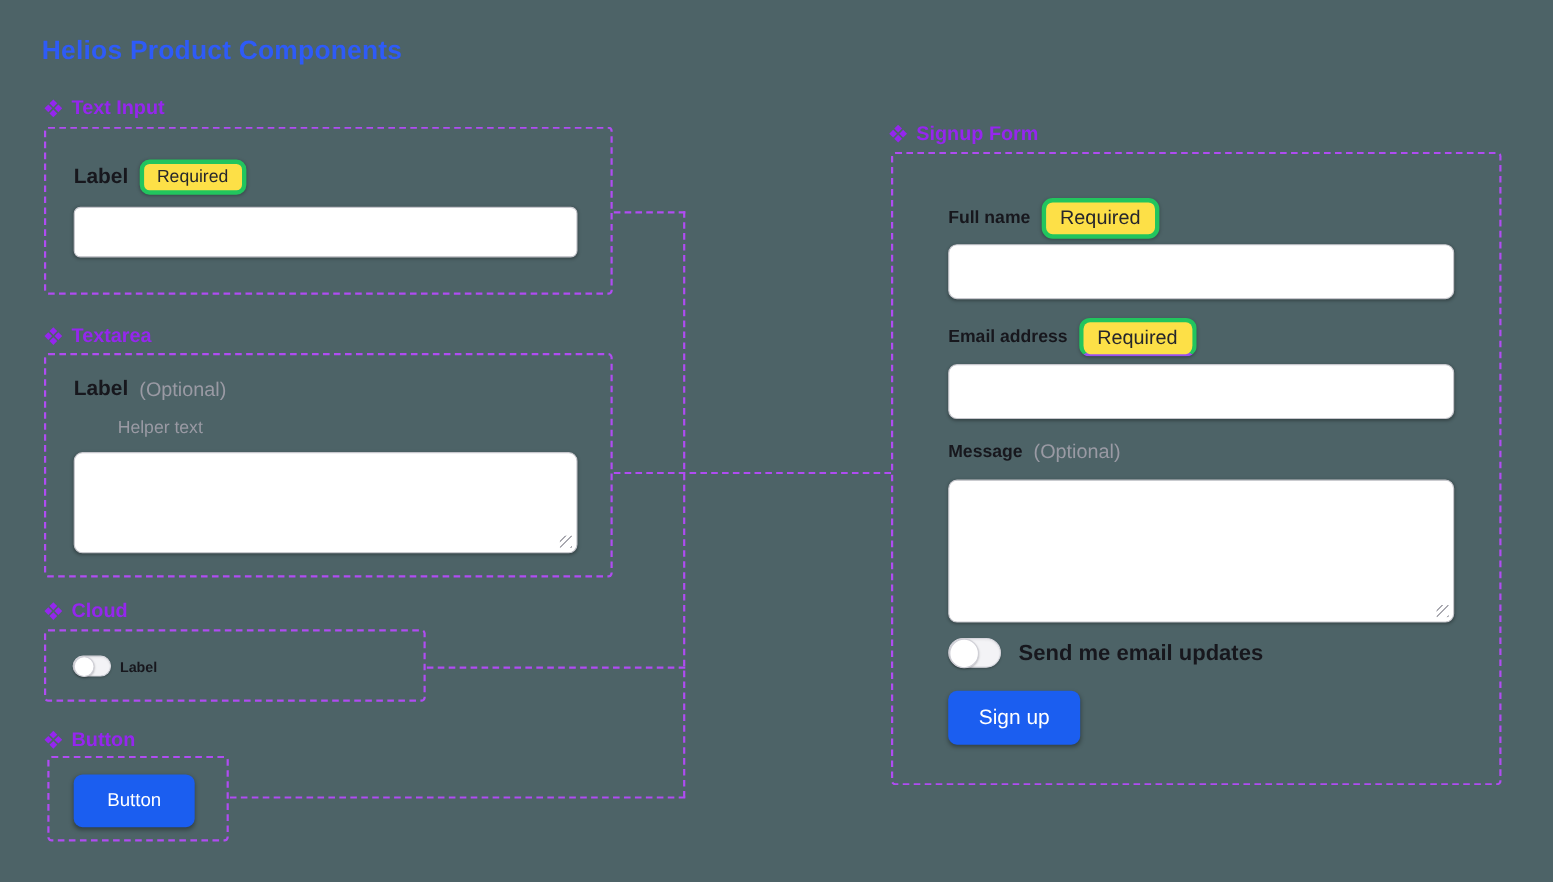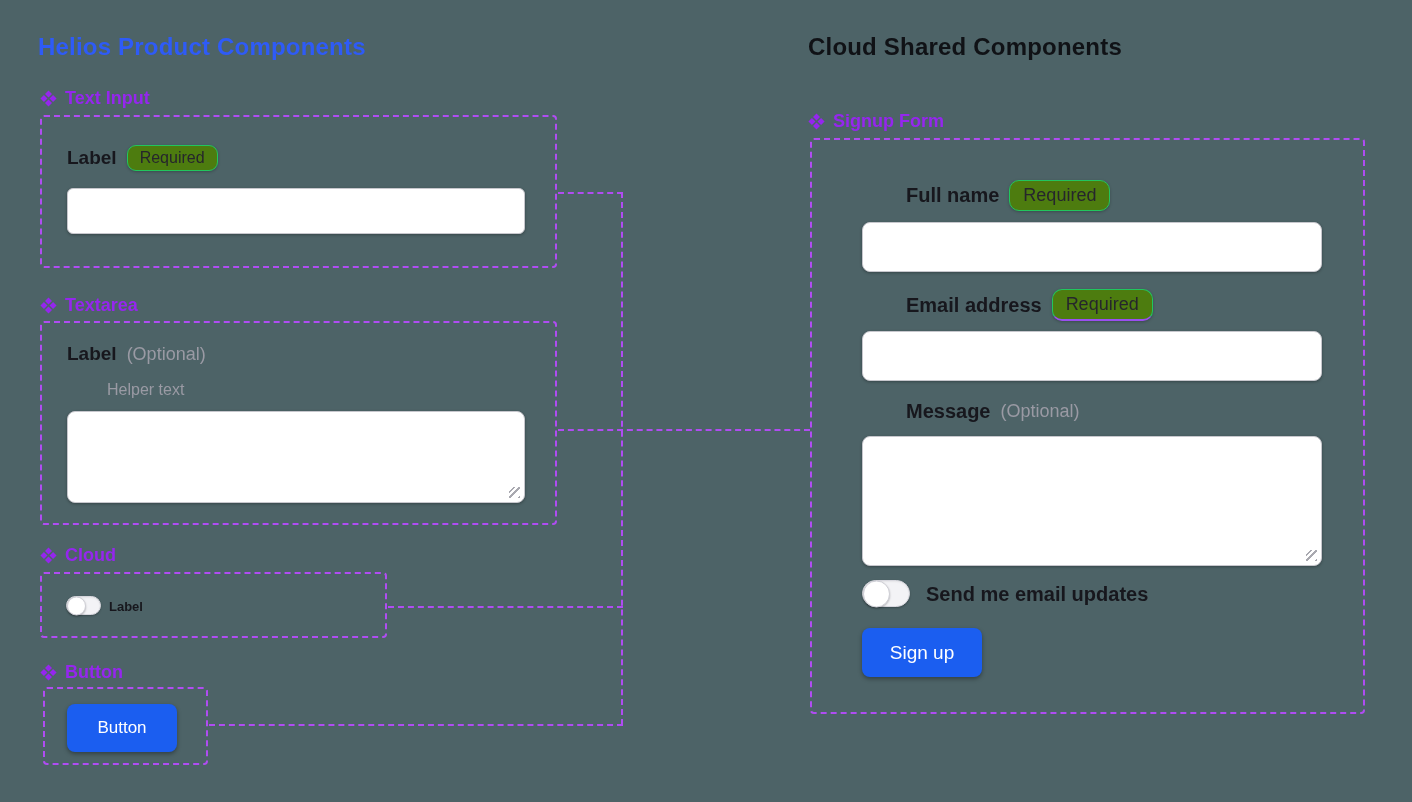--- a/index.html
+++ b/index.html
@@ -27,27 +27,27 @@
   .section-header{position:absolute;display:flex;align-items:center;gap:8px;color:var(--purple);font-size:18px;font-weight:700;}
   .section-header svg{display:block;}
 
   .frame{position:absolute;border:2px dashed var(--dash);border-radius:4px;}
 
   .connector-h{position:absolute;height:0;border-top:2px dashed var(--dash);}
   .connector-v{position:absolute;width:0;border-left:2px dashed var(--dash);}
 
   .field-label-row{position:absolute;display:flex;align-items:center;gap:10px;}
   .field-label{color:var(--ink);font-weight:700;font-size:19px;}
-  .field-label.lg{font-size:20px;margin-left:44px;}
+  .field-label.lg{font-size:16px;}
   .optional{color:var(--muted);font-weight:400;font-size:18px;}
   .helper{position:absolute;color:var(--muted);font-size:16px;}
 
   .badge{
     display:inline-flex;align-items:center;
-    background:#4d7c0f;border:1px solid #22c55e;border-radius:9px;
+    background:#fde047;border:4px solid #22c55e;border-radius:9px;
     padding:3px 12px;font-size:16px;color:#26262c;
     box-shadow:0 1px 3px rgba(0,0,0,.25);
   }
   .badge.lg{font-size:18px;padding:4px 13px;border-radius:10px;}
   .badge.accent-bottom{border-bottom:2px solid #9a4ff0;}
 
   .text-field{
     position:absolute;background:#fff;border:1px solid var(--field-border);
     box-shadow:0 1px 3px rgba(0,0,0,.3);
     font-family:"Liberation Sans",sans-serif;font-size:17px;color:var(--ink);
@@ -156,21 +156,20 @@
   </div>
   <div class="frame" style="left:43px;top:687px;width:165px;height:78px;"></div>
   <button class="btn btn-primary" style="left:67px;top:704px;width:110px;height:48px;font-size:17px;">Button</button>
 
   <div class="connector-h" style="left:558px;top:192px;width:65px;"></div>
   <div class="connector-h" style="left:558px;top:429px;width:252px;"></div>
   <div class="connector-h" style="left:388px;top:606px;width:235px;"></div>
   <div class="connector-h" style="left:209px;top:724px;width:414px;"></div>
   <div class="connector-v" style="left:621px;top:192px;height:533px;"></div>
 
-  <div class="page-title title-right">Cloud Shared Components</div>
 
   <div class="section-header" style="left:808px;top:111px;">
     <svg width="17" height="17" viewBox="0 0 16 16">
       <g fill="#9526ee">
         <path d="M8 .4 L11.3 3.7 L8 7 L4.7 3.7 Z"></path>
         <path d="M3.7 4.7 L7 8 L3.7 11.3 L.4 8 Z"></path>
         <path d="M12.3 4.7 L15.6 8 L12.3 11.3 L9 8 Z"></path>
         <path d="M8 9 L11.3 12.3 L8 15.6 L4.7 12.3 Z"></path>
       </g>
     </svg>

